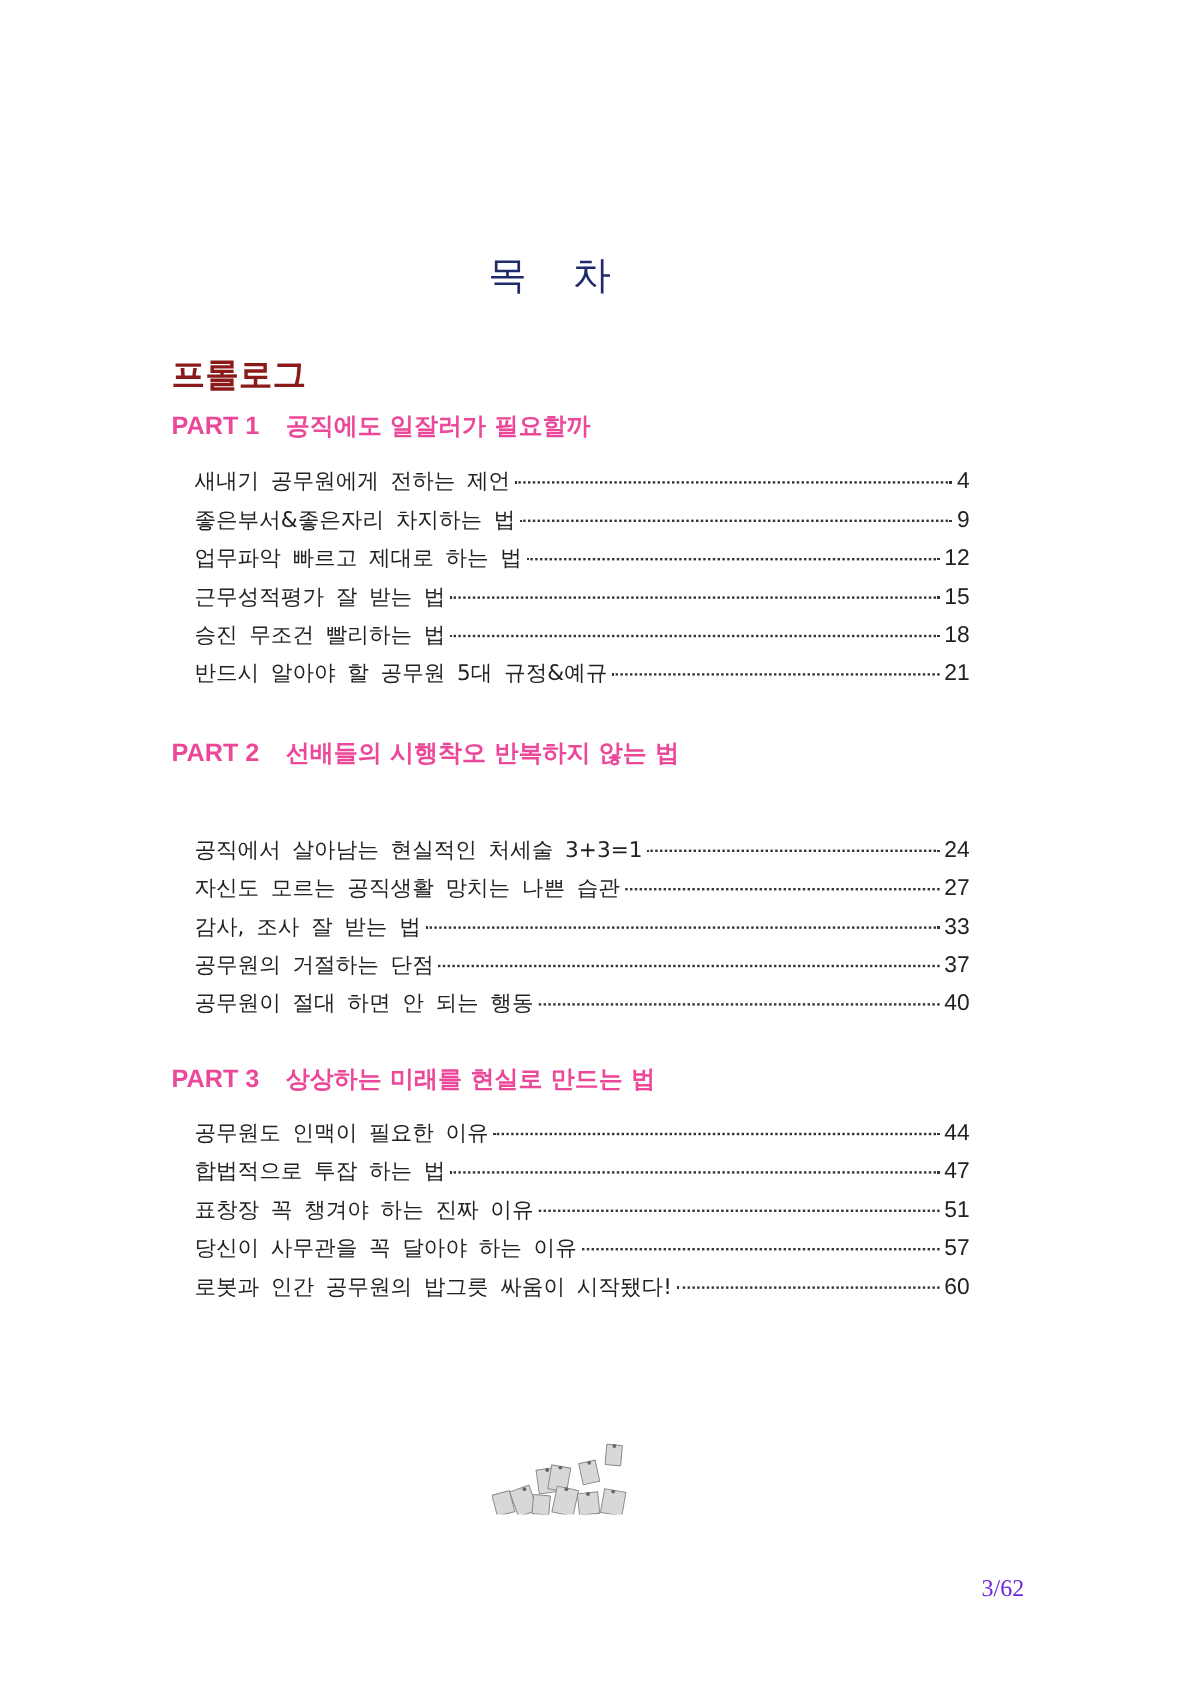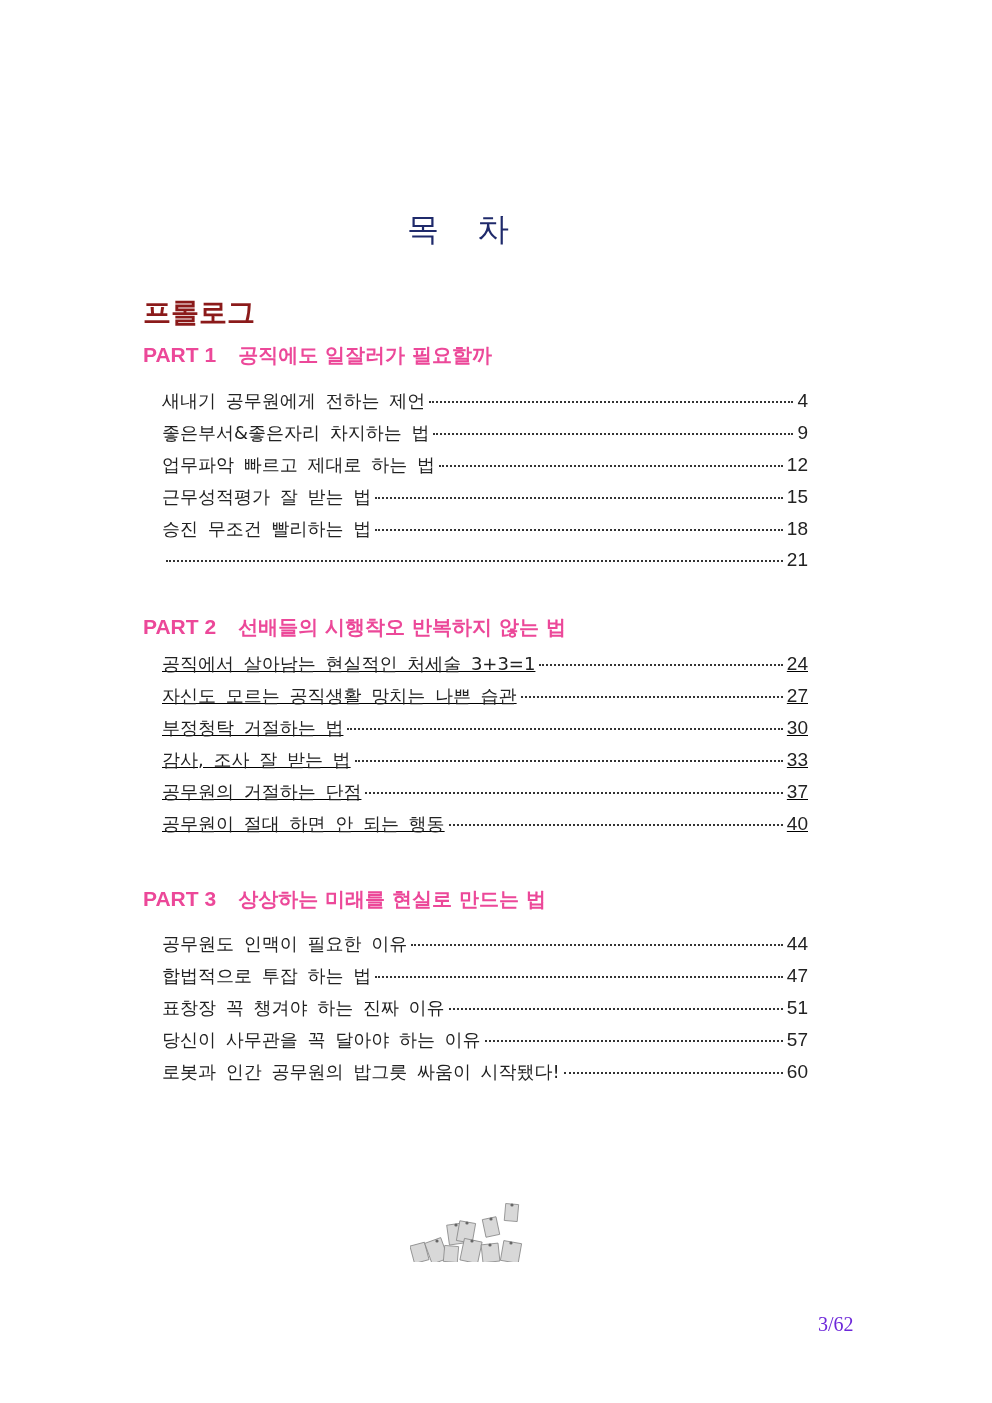--- a/index.html
+++ b/index.html
@@ -49,43 +49,39 @@
       <span class="label">근무성적평가 잘 받는 법</span>
       <span class="dots"></span>
       <span class="page">15</span>
     </div>
   <div class="entry">
       <span class="label">승진 무조건 빨리하는 법</span>
       <span class="dots"></span>
       <span class="page">18</span>
     </div>
   <div class="entry">
+      <span class="label">반드시 알아야 할 공무원 5대 규정&amp;예규</span>
       <span class="dots"></span>
       <span class="page">21</span>
     </div>
 </div>
 
 <div class="part" style="top:614px;">
   <span class="num">PART 2</span><span>선배들의 시행착오 반복하지 않는 법</span>
 </div>
-<div class="entries" style="top:652px;text-decoration:underline;">
+<div class="entries" style="top:696px;">
   <div class="entry">
       <span class="label">공직에서 살아남는 현실적인 처세술 3+3=1</span>
       <span class="dots"></span>
       <span class="page">24</span>
     </div>
   <div class="entry">
       <span class="label">자신도 모르는 공직생활 망치는 나쁜 습관</span>
       <span class="dots"></span>
       <span class="page">27</span>
-    </div>
-  <div class="entry">
-      <span class="label">부정청탁 거절하는 법</span>
-      <span class="dots"></span>
-      <span class="page">30</span>
     </div>
   <div class="entry">
       <span class="label">감사, 조사 잘 받는 법</span>
       <span class="dots"></span>
       <span class="page">33</span>
     </div>
   <div class="entry">
       <span class="label">공무원의 거절하는 단점</span>
       <span class="dots"></span>
       <span class="page">37</span>

